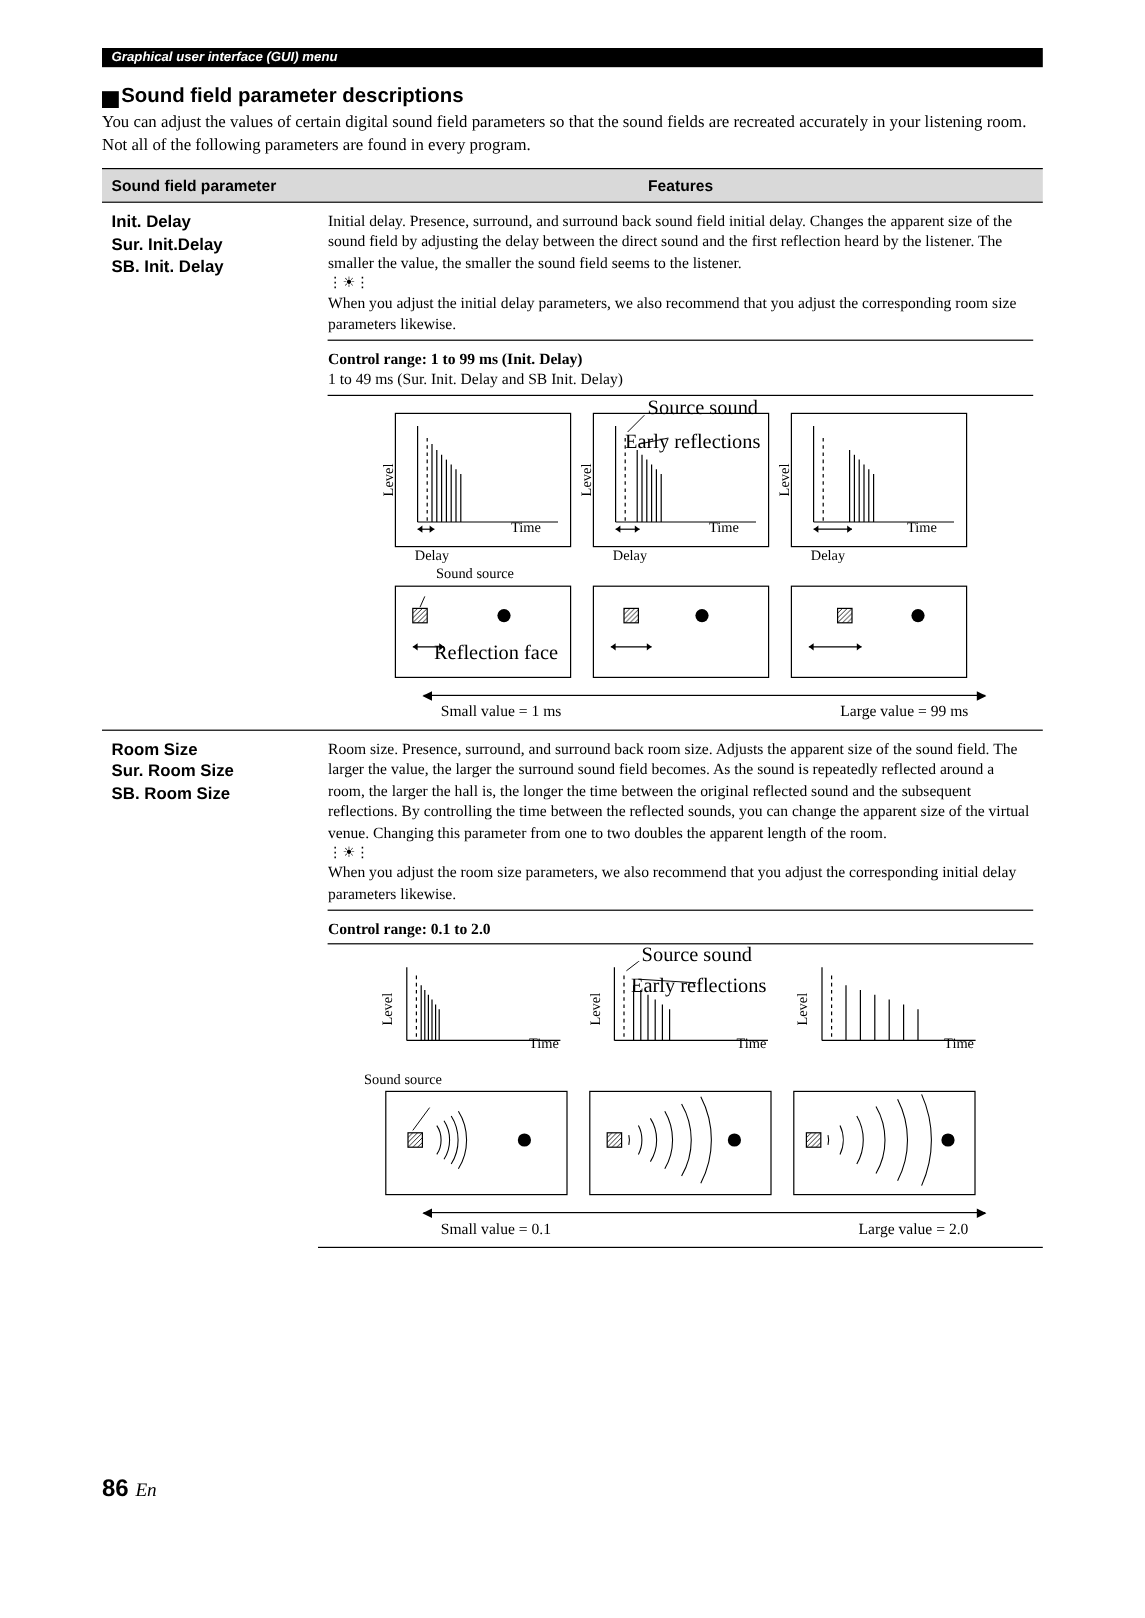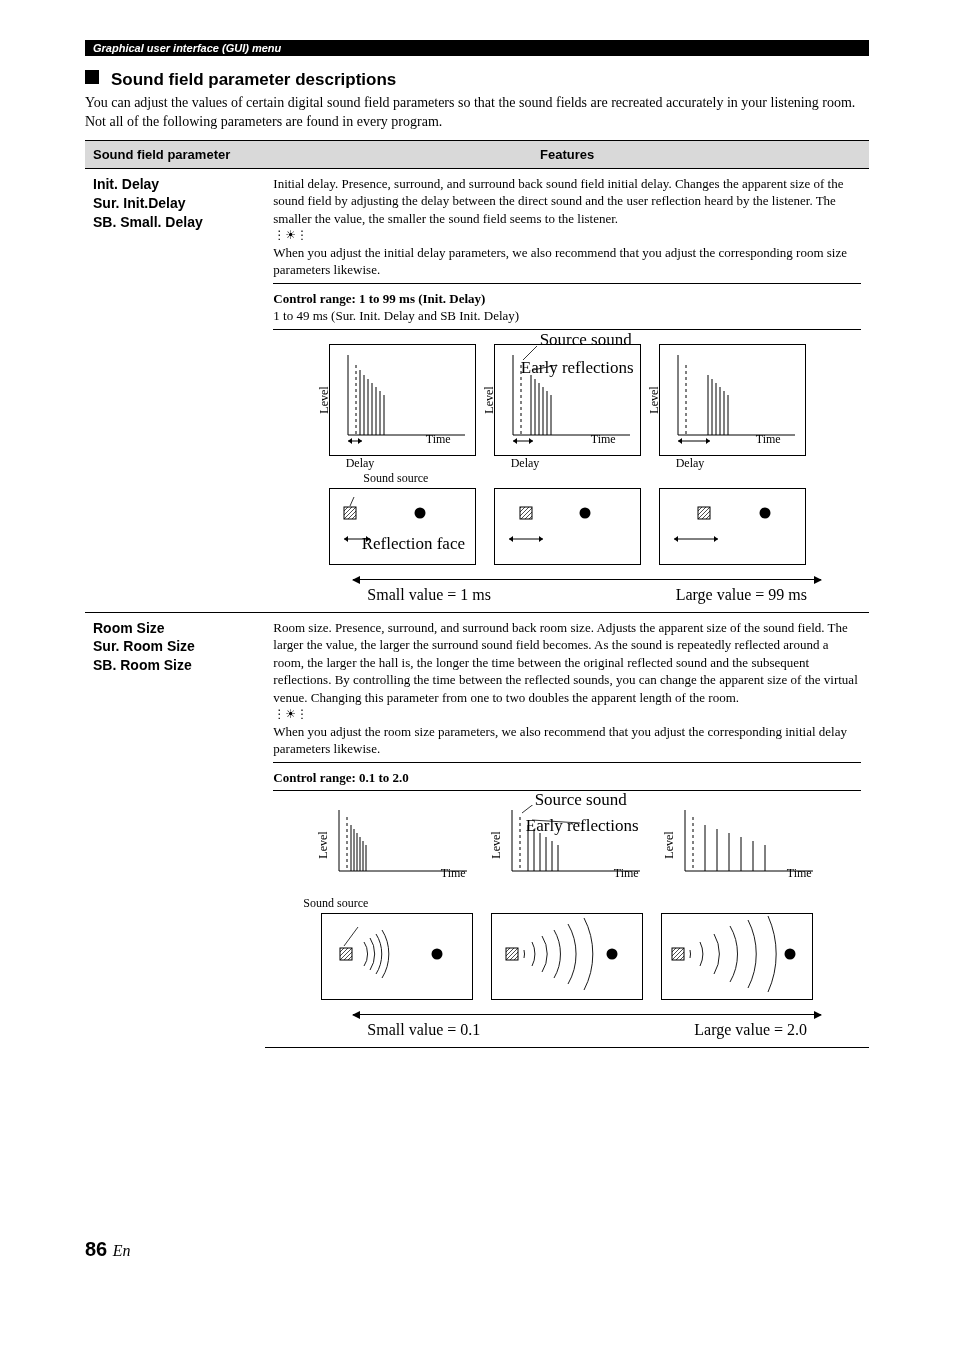--- a/index.html
+++ b/index.html
@@ -21,22 +21,22 @@
     font-style: italic;
     font-weight: bold;
     padding: 2px 8px;
     margin-bottom: 14px;
   }
   .section-title {
     font-family: Arial, Helvetica, sans-serif;
     font-weight: bold;
     font-size: 17px;
     display: flex;
-    align-items: flex-start;
-    gap: 12px;
+    align-items: flex-end;
+    gap: 2px;
     margin-bottom: 4px;
   }
   .sq { width: 14px; height: 14px; background: #000; display: inline-block; }
   .intro { font-size: 14px; line-height: 1.35; margin-bottom: 8px; }
   table.param {
     border-collapse: collapse;
     width: 100%;
     font-size: 13px;
   }
   table.param th {
@@ -84,21 +84,21 @@
   .hlabel-time { position: absolute; bottom: 8px; right: 24px; font-size: 12px; }
   .hlabel-delay { position: absolute; bottom: -16px; left: 16px; font-size: 12px; }
   .callout { position: absolute; font-size: 17px; }
   .arrow-range {
     display: flex; align-items: center; justify-content: space-between;
     margin: 14px 30px 4px 70px; font-size: 13px;
   }
   .arrow-line { flex:1; border-top:1px solid #000; position: relative; margin: 0 10px; }
   .arrow-line::before { content:""; position:absolute; left:-1px; top:-4px; border-top:4px solid transparent; border-bottom:4px solid transparent; border-right:8px solid #000;}
   .arrow-line::after { content:""; position:absolute; right:-1px; top:-4px; border-top:4px solid transparent; border-bottom:4px solid transparent; border-left:8px solid #000;}
-  .range-labels { display:flex; justify-content: space-between; margin: 4px 54px 0 94px; font-size: 16px;}
+  .range-labels { display:flex; justify-content: space-between; margin: 4px 54px 0 94px; font-size: 13px;}
   .page-num { font-family: Arial, Helvetica, sans-serif; font-size: 20px; font-weight: bold; margin-top: 190px;}
   .page-num .sm { font-size: 16px; font-style: italic; font-weight: normal; font-family: "Times New Roman", serif; }
   svg { display:block; }
   .room-diagram-row { display:flex; gap:18px; justify-content:center; margin:14px 0 6px 0;}
 </style>
 </head>
 <body>
 
 <div class="header-bar">Graphical user interface (GUI) menu</div>
 
@@ -114,24 +114,24 @@
       <tr>
     <th>Sound field parameter</th>
     <th>Features</th>
   </tr>
 
 
   <tr>
     <td class="name">
       <div>Init. Delay</div>
       <div>Sur. Init.Delay</div>
-      <div>SB. Small. Delay</div>
+      <div>SB. Init. Delay</div>
     </td>
     <td class="feat" style="border-bottom:none;">
-      <div>Initial delay. Presence, surround, and surround back sound field initial delay. Changes the apparent size of the sound field by adjusting the delay between the direct sound and the user reflection heard by the listener. The smaller the value, the smaller the sound field seems to the listener.</div>
+      <div>Initial delay. Presence, surround, and surround back sound field initial delay. Changes the apparent size of the sound field by adjusting the delay between the direct sound and the first reflection heard by the listener. The smaller the value, the smaller the sound field seems to the listener.</div>
       <div class="hint-icon">⋮☀⋮</div>
       <div>When you adjust the initial delay parameters, we also recommend that you adjust the corresponding room size parameters likewise.</div>
       <div class="thin-sep"></div>
       <div class="ctrl-range">Control range: 1 to 99 ms (Init. Delay)</div>
       <div class="indent">1 to 49 ms (Sur. Init. Delay and SB Init. Delay)</div>
       <div class="thin-sep"></div>
 
       <div class="diagram-row">
         <div class="graph-box">
           <span class="vlabel">Level</span>

